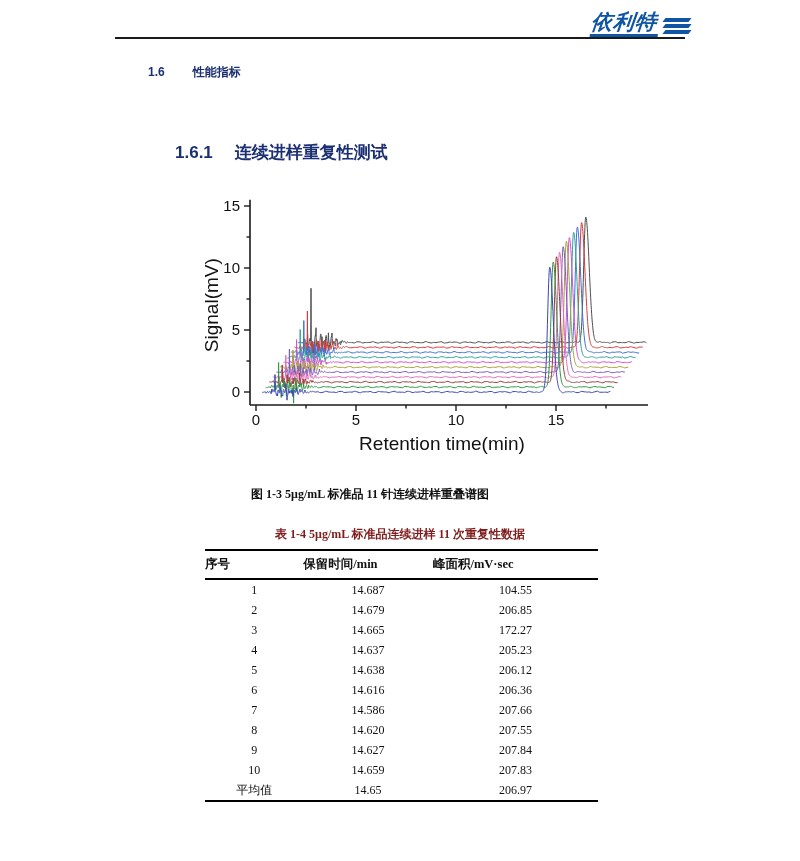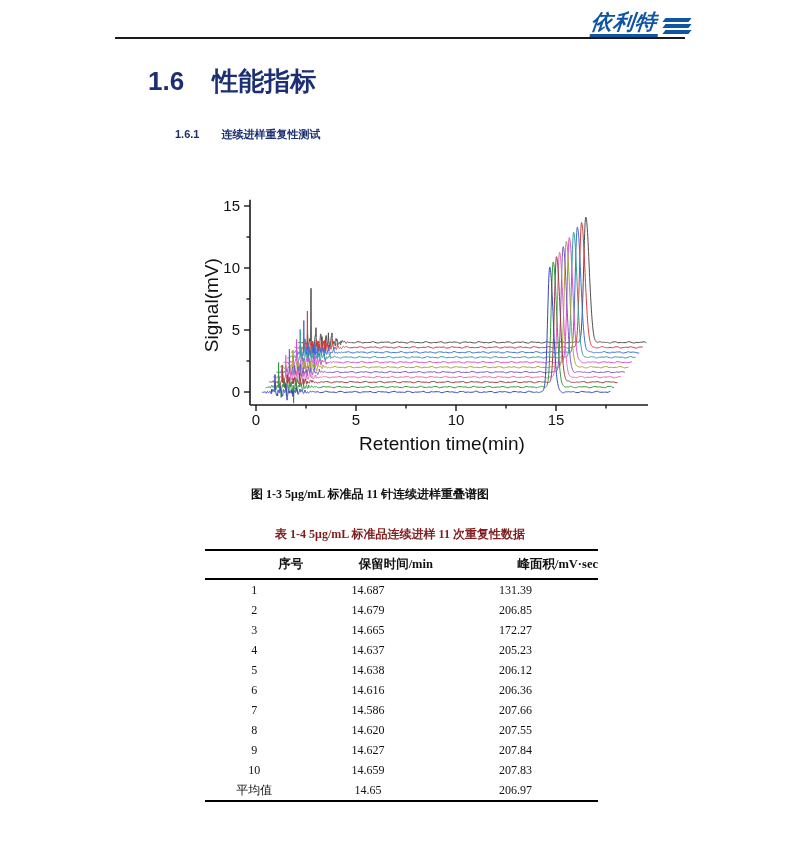--- a/index.html
+++ b/index.html
@@ -26,26 +26,26 @@
     border-bottom:3px solid;
     padding:0 2px 0 0;
     line-height:24px;
     transform:skewX(-6deg);
   }
   .logo-mark{display:flex;flex-direction:column;justify-content:flex-end;margin-left:5px;padding-bottom:3px;}
   .logo-bar{width:26px;height:4px;margin-top:2px;transform:skewX(-38deg);}
   
   .section-heading{
     position:absolute;left:148px;top:64px;
-    font-size:26px;font-weight:bold;
+    font-size:12px;font-weight:bold;
   }
   .section-heading .num{margin-right:28px;}
   .subsection-heading{
-    position:absolute;left:175px;top:127px;
-    font-size:11px;font-weight:bold;
+    position:absolute;left:175px;top:141px;
+    font-size:17px;font-weight:bold;
   }
   .subsection-heading .num{margin-right:22px;}
   
   .figure-wrap{position:absolute;left:204px;top:184px;width:460px;height:282px;}
   .figure-caption{
     position:absolute;left:0;top:486px;width:740px;
     text-align:center;
     font-family:"Liberation Serif","DejaVu Serif",serif;
     font-size:12px;font-weight:bold;color:#111;
   }
@@ -59,21 +59,21 @@
   table.results{
     position:absolute;left:205px;top:549px;width:393px;
     border-collapse:collapse;
     font-family:"Liberation Serif","DejaVu Serif",serif;
     font-size:12px;color:#111;
     border-top:2px solid #000;
     border-bottom:2.5px solid #000;
   }
   table.results th{
     font-weight:bold;font-size:12.5px;
-    height:27px;text-align:right;vertical-align:middle;
+    height:27px;text-align:left;vertical-align:middle;
     border-bottom:2px solid #000;
     padding:0;
   }
   table.results td{
     height:20px;text-align:center;vertical-align:middle;padding:0;
     font-weight:normal;
   }
   table.results col.c1{width:25%;}
   table.results col.c2{width:33%;}
   table.results col.c3{width:42%;}
@@ -155,21 +155,21 @@
       <tr>
         <th>序号</th>
         <th>保留时间/min</th>
         <th>峰面积/mV·sec</th>
       </tr>
     </thead>
     <tbody>
         <tr>
           <td>1</td>
           <td>14.687</td>
-          <td>131.39</td>
+          <td>104.55</td>
         </tr>
         <tr>
           <td>2</td>
           <td>14.679</td>
           <td>206.85</td>
         </tr>
         <tr>
           <td>3</td>
           <td>14.665</td>
           <td>172.27</td>

